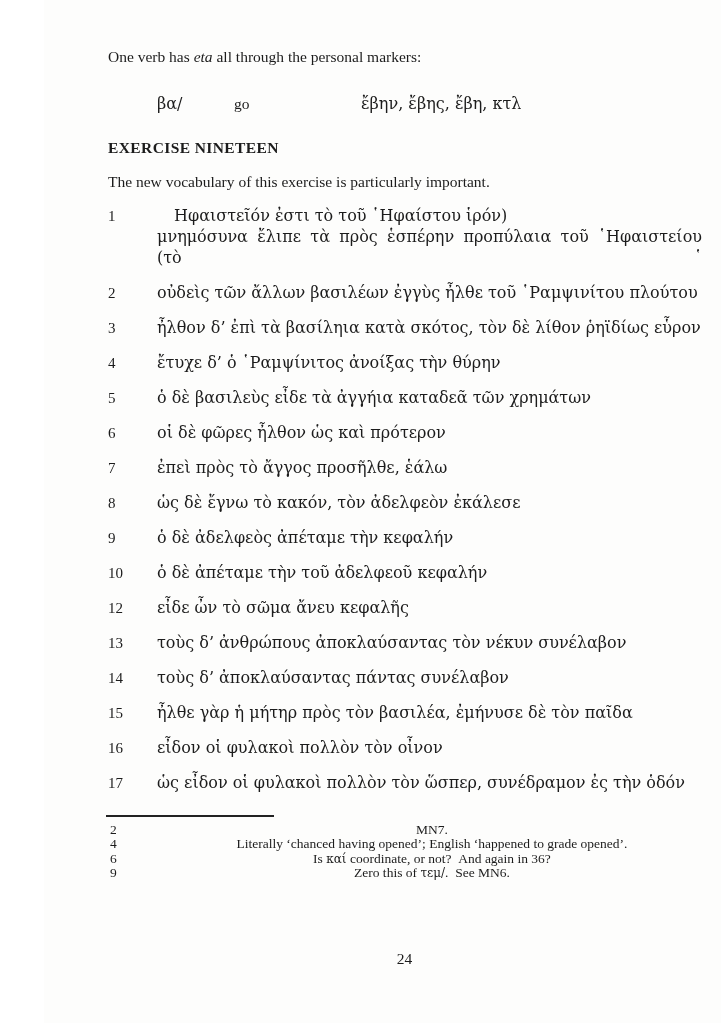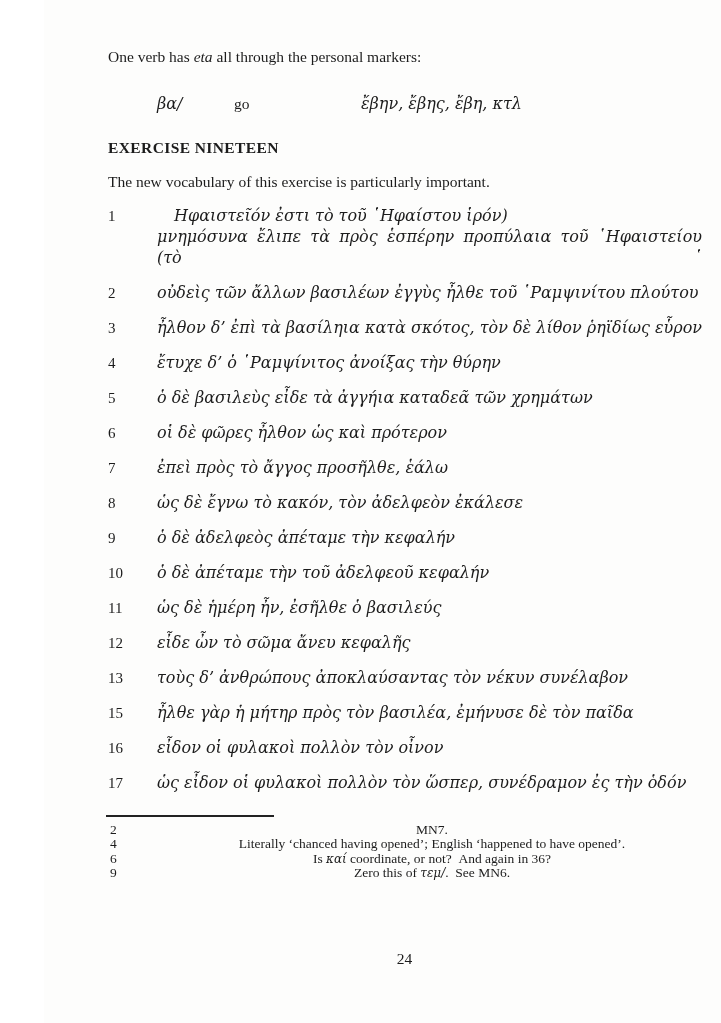--- a/index.html
+++ b/index.html
@@ -10,21 +10,20 @@
     color: #1c1c1c;
     font-family: "Liberation Serif", serif;
     font-size: 15.5px;
     padding: 30px 58px 0 64px;
     position: relative;
     overflow: hidden;
     margin-left: 44px;
   }
   .greek {
     font-family: "DejaVu Serif", "DejaVu Sans", serif;
-    font-style: italic;
     font-size: 16px;
   }
   .intro-line { line-height: 21px; }
   .intro-line em { font-style: italic; }
   .verb-row { display: flex; margin: 26px 0 0 49px; line-height: 22px; }
   .verb-stem { width: 77px; flex-shrink: 0; }
   .verb-gloss { width: 127px; flex-shrink: 0; font-style: normal; font-family: "Liberation Serif", serif; font-size: 15.5px; }
   .section-title {
     margin: 22px 0 0; font-size: 15.5px; font-weight: bold;
     letter-spacing: 0.4px; line-height: 21px;
@@ -112,35 +111,35 @@
     <div class="ex-row">
       <span class="ex-num">9</span>
       <span class="ex-text greek">ὁ δὲ ἀδελφεὸς ἀπέταμε τὴν κεφαλήν</span>
     </div>
 
     <div class="ex-row">
       <span class="ex-num">10</span>
       <span class="ex-text greek">ὁ δὲ ἀπέταμε τὴν τοῦ ἀδελφεοῦ κεφαλήν</span>
     </div>
 
-    <div class="ex-row">
-      <span class="ex-num">11</span>
-      <span class="ex-text greek">ὡς δὲ ἡμέρη ἦν, ἐσῆλθε ὁ βασιλεύς</span>
-    </div>
 
     <div class="ex-row">
       <span class="ex-num">12</span>
       <span class="ex-text greek">εἶδε ὦν τὸ σῶμα ἄνευ κεφαλῆς</span>
     </div>
 
     <div class="ex-row">
       <span class="ex-num">13</span>
       <span class="ex-text greek">τοὺς δ’ ἀνθρώπους ἀποκλαύσαντας τὸν νέκυν συνέλαβον</span>
     </div>
 
+    <div class="ex-row">
+      <span class="ex-num">14</span>
+      <span class="ex-text greek">τοὺς δ’ ἀποκλαύσαντας πάντας συνέλαβον</span>
+    </div>
 
     <div class="ex-row">
       <span class="ex-num">15</span>
       <span class="ex-text greek">ἦλθε γὰρ ἡ μήτηρ πρὸς τὸν βασιλέα, ἐμήνυσε δὲ τὸν παῖδα</span>
     </div>
 
     <div class="ex-row">
       <span class="ex-num">16</span>
       <span class="ex-text greek">εἶδον οἱ φυλακοὶ πολλὸν τὸν οἶνον</span>
     </div>
@@ -156,21 +155,21 @@
   <div class="footnotes">
     <div class="fn-rule"></div>
 
     <div class="fn-row">
       <span class="fn-num">2</span>
       <span class="fn-text"><span>MN7.</span><span class="greek"></span><span></span></span>
     </div>
 
     <div class="fn-row">
       <span class="fn-num">4</span>
-      <span class="fn-text"><span>Literally ‘chanced having opened’; English ‘happened to have opened’.</span><span class="greek"></span><span></span></span>
+      <span class="fn-text"><span>Literally ‘chanced having opened’; English ‘happened to grade opened’.</span><span class="greek"></span><span></span></span>
     </div>
 
     <div class="fn-row">
       <span class="fn-num">6</span>
       <span class="fn-text"><span>Is </span><span class="greek">καί</span><span> coordinate, or not? And again in 36?</span></span>
     </div>
 
     <div class="fn-row">
       <span class="fn-num">9</span>
       <span class="fn-text"><span>Zero this of </span><span class="greek">τεμ/</span><span>. See MN6.</span></span>

